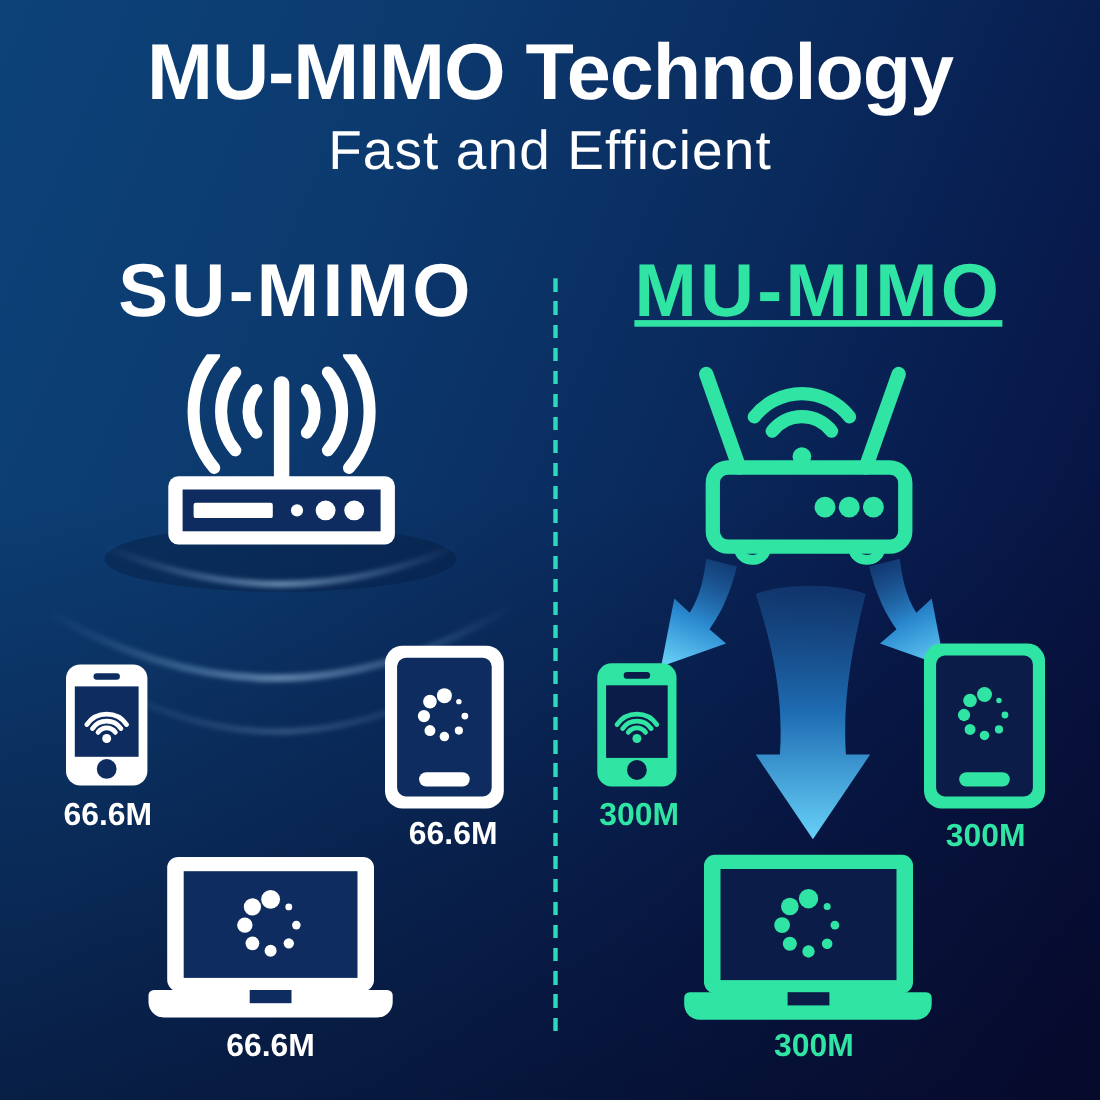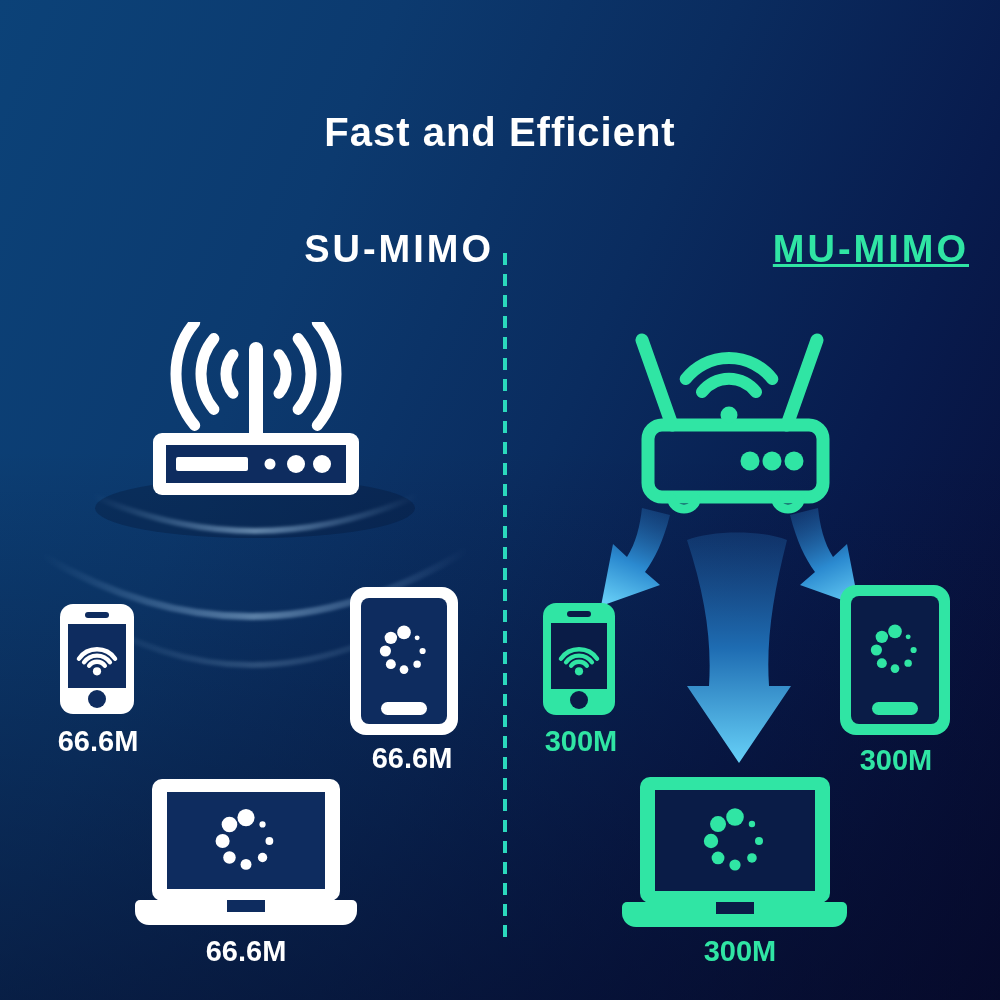--- a/index.html
+++ b/index.html
@@ -5,22 +5,22 @@
   html,body{margin:0;padding:0;}
   .canvas{
     position:relative;width:1000px;height:1000px;overflow:hidden;
     font-family:"Liberation Sans", sans-serif;
     background:
       linear-gradient(180deg, rgba(6,12,44,0) 45%, rgba(5,9,36,.55) 100%),
       linear-gradient(113deg, #0c4278 0%, #0c3a6f 28%, #0a2c5f 52%, #081b4d 74%, #070b34 100%);
   }
   .abs{position:absolute;}
   .title{top:30px;left:0;right:0;text-align:center;color:#fff;font-size:72px;font-weight:bold;line-height:1;letter-spacing:-1px;}
-  .subtitle{top:112px;left:0;right:0;text-align:center;color:#fff;font-size:40px;font-weight:bold;line-height:1;letter-spacing:1px;}
-  .col-heading{top:230px;width:450px;text-align:right;font-size:38px;font-weight:bold;line-height:1;letter-spacing:3px;}
+  .subtitle{top:112px;left:0;right:0;text-align:center;color:#fff;font-size:50px;font-weight:normal;line-height:1;letter-spacing:1px;}
+  .col-heading{top:230px;width:450px;text-align:center;font-size:68px;font-weight:bold;line-height:1;letter-spacing:3px;}
   .white{color:#ffffff;}
   .green{color:#30E5A4;}
   .divider{left:503px;top:253px;width:4px;height:688px;
     background:repeating-linear-gradient(to bottom,#2BD9BD 0px,#2BD9BD 12px,transparent 12px,transparent 21px);}
   .speed{position:absolute;width:130px;text-align:center;font-size:29px;font-weight:bold;line-height:1;}
   
   .phone{position:absolute;border-radius:13px;background:var(--c);}
   .phone .speaker{position:absolute;top:8px;left:50%;transform:translateX(-50%);width:24px;height:6px;border-radius:3px;background:var(--s);}
   .phone .screen{position:absolute;left:8px;right:8px;top:20px;bottom:26px;background:var(--s);display:flex;align-items:center;justify-content:center;}
   .phone .home{position:absolute;bottom:6px;left:50%;transform:translateX(-50%);width:18px;height:18px;border-radius:50%;background:var(--s);}
@@ -55,20 +55,21 @@
       </g>
       <g id="wifi" fill="none" stroke="currentColor" stroke-width="9" stroke-linecap="round">
         <path d="M33.6 70.5 A20 20 0 0 1 66.4 70.5"></path>
         <path d="M23 63.1 A33 33 0 0 1 77 63.1"></path>
         <path d="M12.3 55.6 A46 46 0 0 1 87.7 55.6"></path>
         <circle cx="50" cy="82" r="8.5" fill="currentColor" stroke="none"></circle>
       </g>
     </defs>
   </svg>
 
+  <div class="abs title">MU-MIMO Technology</div>
   <div class="abs subtitle">Fast and Efficient</div>
 
   <div class="abs divider"></div>
 
   <section>
     <div class="abs col-heading white" style="left:44px;">SU-MIMO</div>
 
     <svg class="abs" style="left:15px;top:468px" width="480" height="250" viewBox="0 0 480 250">
       <defs>
         <linearGradient id="gloss" x1="0" y1="0" x2="1" y2="0">

